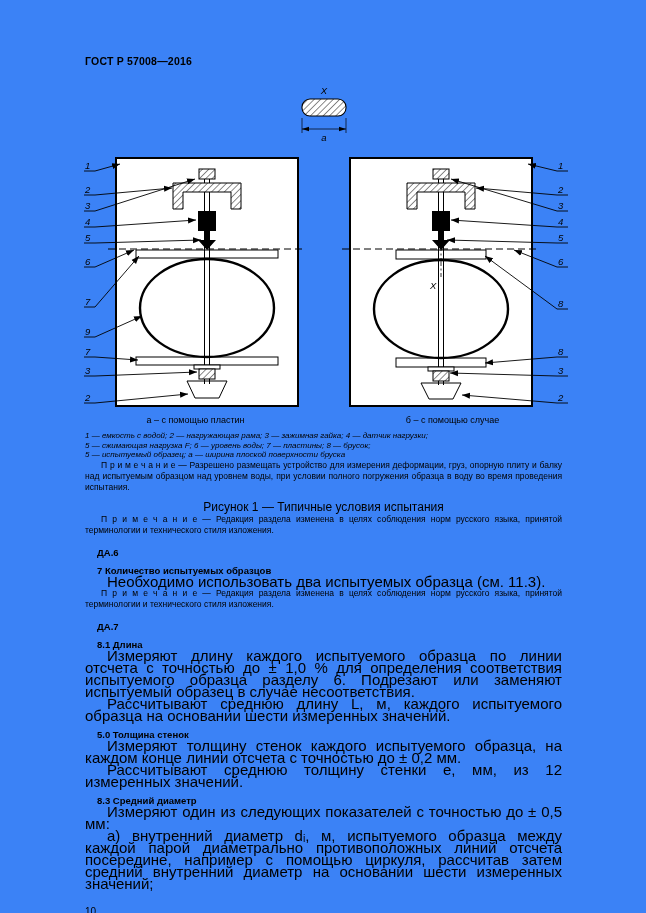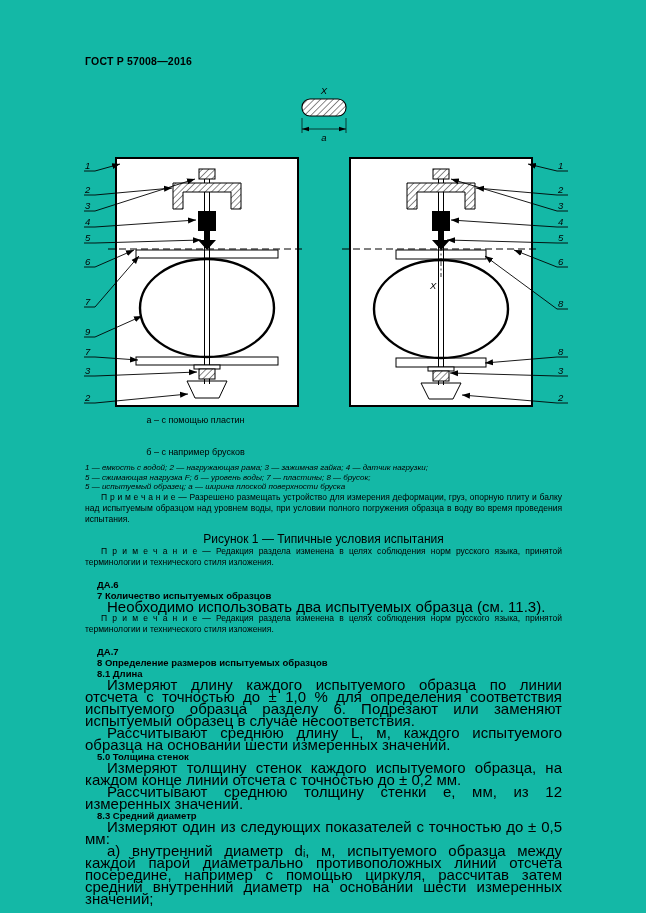--- a/index.html
+++ b/index.html
@@ -1,44 +1,44 @@
 <!DOCTYPE html>
 <html><head>
 <meta charset="utf-8">
 <style>
   * { margin:0; padding:0; box-sizing:border-box; }
   html,body { background:#888; }
   .page {
-    width:646px; height:913px; margin:0 auto; background:#14b8a6; color:#000;
+    width:646px; height:913px; margin:0 auto; background:#3b82f6; color:#000;
     font-family:"Liberation Sans","DejaVu Sans",sans-serif;
     padding:55px 84px 0 85px; position:relative; overflow:hidden;
   }
   .header { font-weight:bold; font-size:10.5px; letter-spacing:.2px; }
 
   .figure-block { margin-top:16px; }
   .top-figure { width:90px; margin:0 auto; }
   .diagrams-row { display:flex; gap:22px; margin-left:-7px; margin-top:10px; width:492px; }
-  .captions-row { display:flex; gap:22px; margin-left:-7px; width:492px; margin-top:4px;flex-direction:column; }
+  .captions-row { display:flex; gap:22px; margin-left:-7px; width:492px; margin-top:4px; }
   .captions-row .cap { width:235px; text-align:center; font-size:9px; }
   .legend { margin-top:6px; text-align:left; font-size:8px; font-style:italic; line-height:9.5px; }
 
   svg { display:block; }
   svg text { font-family:"Liberation Sans","DejaVu Sans",sans-serif; font-size:9.5px; font-style:italic; fill:#000; }
   .s1 { stroke:#000; stroke-width:1; }
   .s2 { stroke:#000; stroke-width:2; }
   .s25 { stroke:#000; stroke-width:2.4; }
   .dash { stroke-dasharray:7 4; }
   .dashdot { stroke-dasharray:8 2.5 2 2.5; }
   .leaders polyline { fill:none; stroke:#000; stroke-width:.9; }
 
   .note { font-size:8.5px; line-height:11px; text-align:justify; text-indent:16px; margin-top:0; }
   .para { font-size:15px; line-height:12px; text-align:justify; text-indent:22px; margin-top:0; }
   .fig-caption { font-size:12px; text-align:center; margin-top:7px; }
   .da { font-weight:bold; font-size:9.5px; padding-left:12px; margin-top:11px; }
-  .h  { font-weight:bold; font-size:9.5px; padding-left:12px; }
+  .h  { font-weight:bold; font-size:9.5px; padding-left:12px; margin-top:7px; }
   .pageno { font-size:10px; margin-top:16px; }
 </style>
 </head>
 <body>
 
 <div class="page">
 
   <div class="header">ГОСТ Р 57008—2016</div>
 
   <div class="figure-block">
@@ -153,41 +153,40 @@
           <text x="223" y="154">8</text>
           <text x="223" y="202">8</text>
           <text x="223" y="221">3</text>
           <text x="223" y="248">2</text>
         </g>
       </svg>
     </div>
 
     <div class="captions-row">
       <div class="cap">а – с помощью пластин</div>
-      <div class="cap">б – с например брусков</div>
+      <div class="cap">б – с помощью случае</div>
     </div>
 
     <div class="legend">
       <div>1 — емкость с водой; 2 — нагружающая рама; 3 — зажимная гайка; 4 — датчик нагрузки;</div>
       <div>5 — сжимающая нагрузка F; 6 — уровень воды; 7 — пластины; 8 — брусок;</div>
       <div>5 — испытуемый образец; а — ширина плоской поверхности бруска</div>
     </div>
   </div>
 
   <p class="note">П р и м е ч а н и е — Разрешено размещать устройство для измерения деформации, груз, опорную плиту и балку над испытуемым образцом над уровнем воды, при условии полного погружения образца в воду во время проведения испытания.</p>
   <p class="fig-caption">Рисунок 1 — Типичные условия испытания</p>
   <p class="note">П р и м е ч а н и е — Редакция раздела изменена в целях соблюдения норм русского языка, принятой терминологии и технического стиля изложения.</p>
 
   <p class="da">ДА.6</p>
   <p class="h">7 Количество испытуемых образцов</p>
   <p class="para">Необходимо использовать два испытуемых образца (см. 11.3).</p>
   <p class="note">П р и м е ч а н и е — Редакция раздела изменена в целях соблюдения норм русского языка, принятой терминологии и технического стиля изложения.</p>
 
   <p class="da">ДА.7</p>
-  <p class="h">8 Определение размеров испытуемых образцов</p>
   <p class="h">8.1 Длина</p>
   <p class="para">Измеряют длину каждого испытуемого образца по линии отсчета с точностью до ± 1,0 % для определения соответствия испытуемого образца разделу 6. Подрезают или заменяют испытуемый образец в случае несоответствия.</p>
   <p class="para">Рассчитывают среднюю длину L, м, каждого испытуемого образца на основании шести измеренных значений.</p>
   <p class="h">5.0 Толщина стенок</p>
   <p class="para">Измеряют толщину стенок каждого испытуемого образца, на каждом конце линии отсчета с точностью до ± 0,2 мм.</p>
   <p class="para">Рассчитывают среднюю толщину стенки е, мм, из 12 измеренных значений.</p>
   <p class="h">8.3 Средний диаметр</p>
   <p class="para">Измеряют один из следующих показателей с точностью до ± 0,5 мм:</p>
   <p class="para">а) внутренний диаметр dᵢ, м, испытуемого образца между каждой парой диаметрально противоположных линий отсчета посередине, например с помощью циркуля, рассчитав затем средний внутренний диаметр на основании шести измеренных значений;</p>
 

